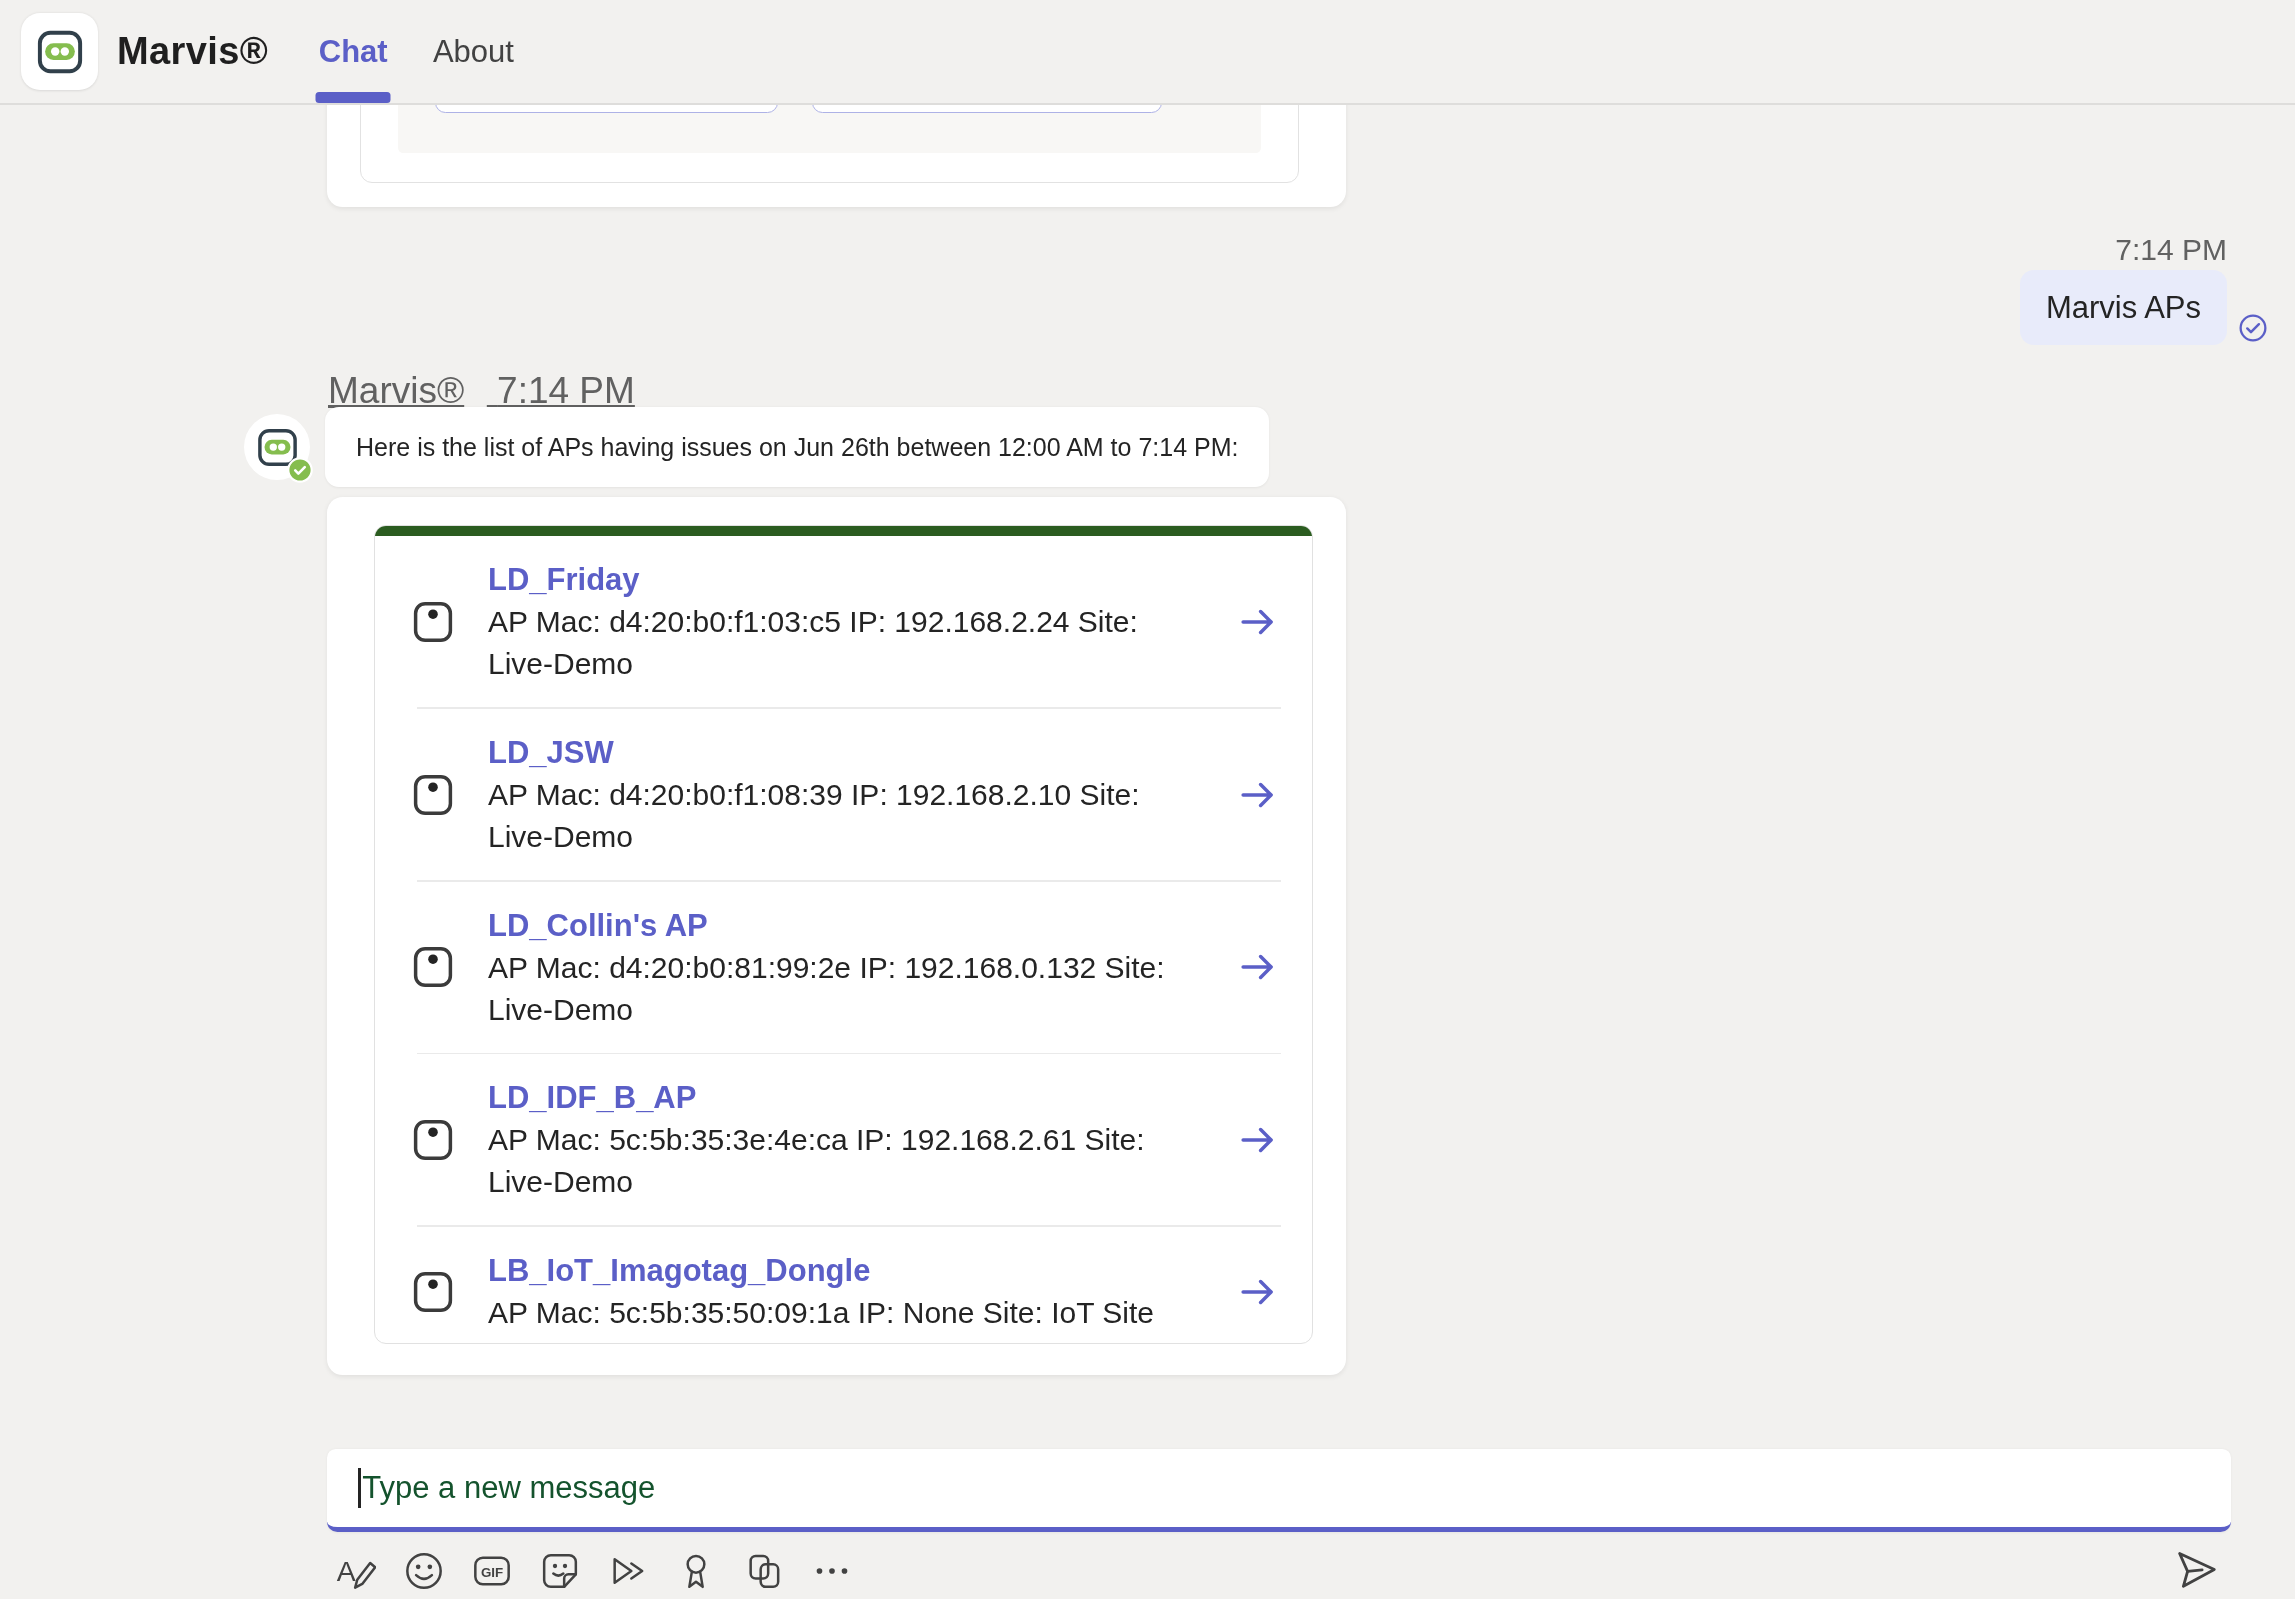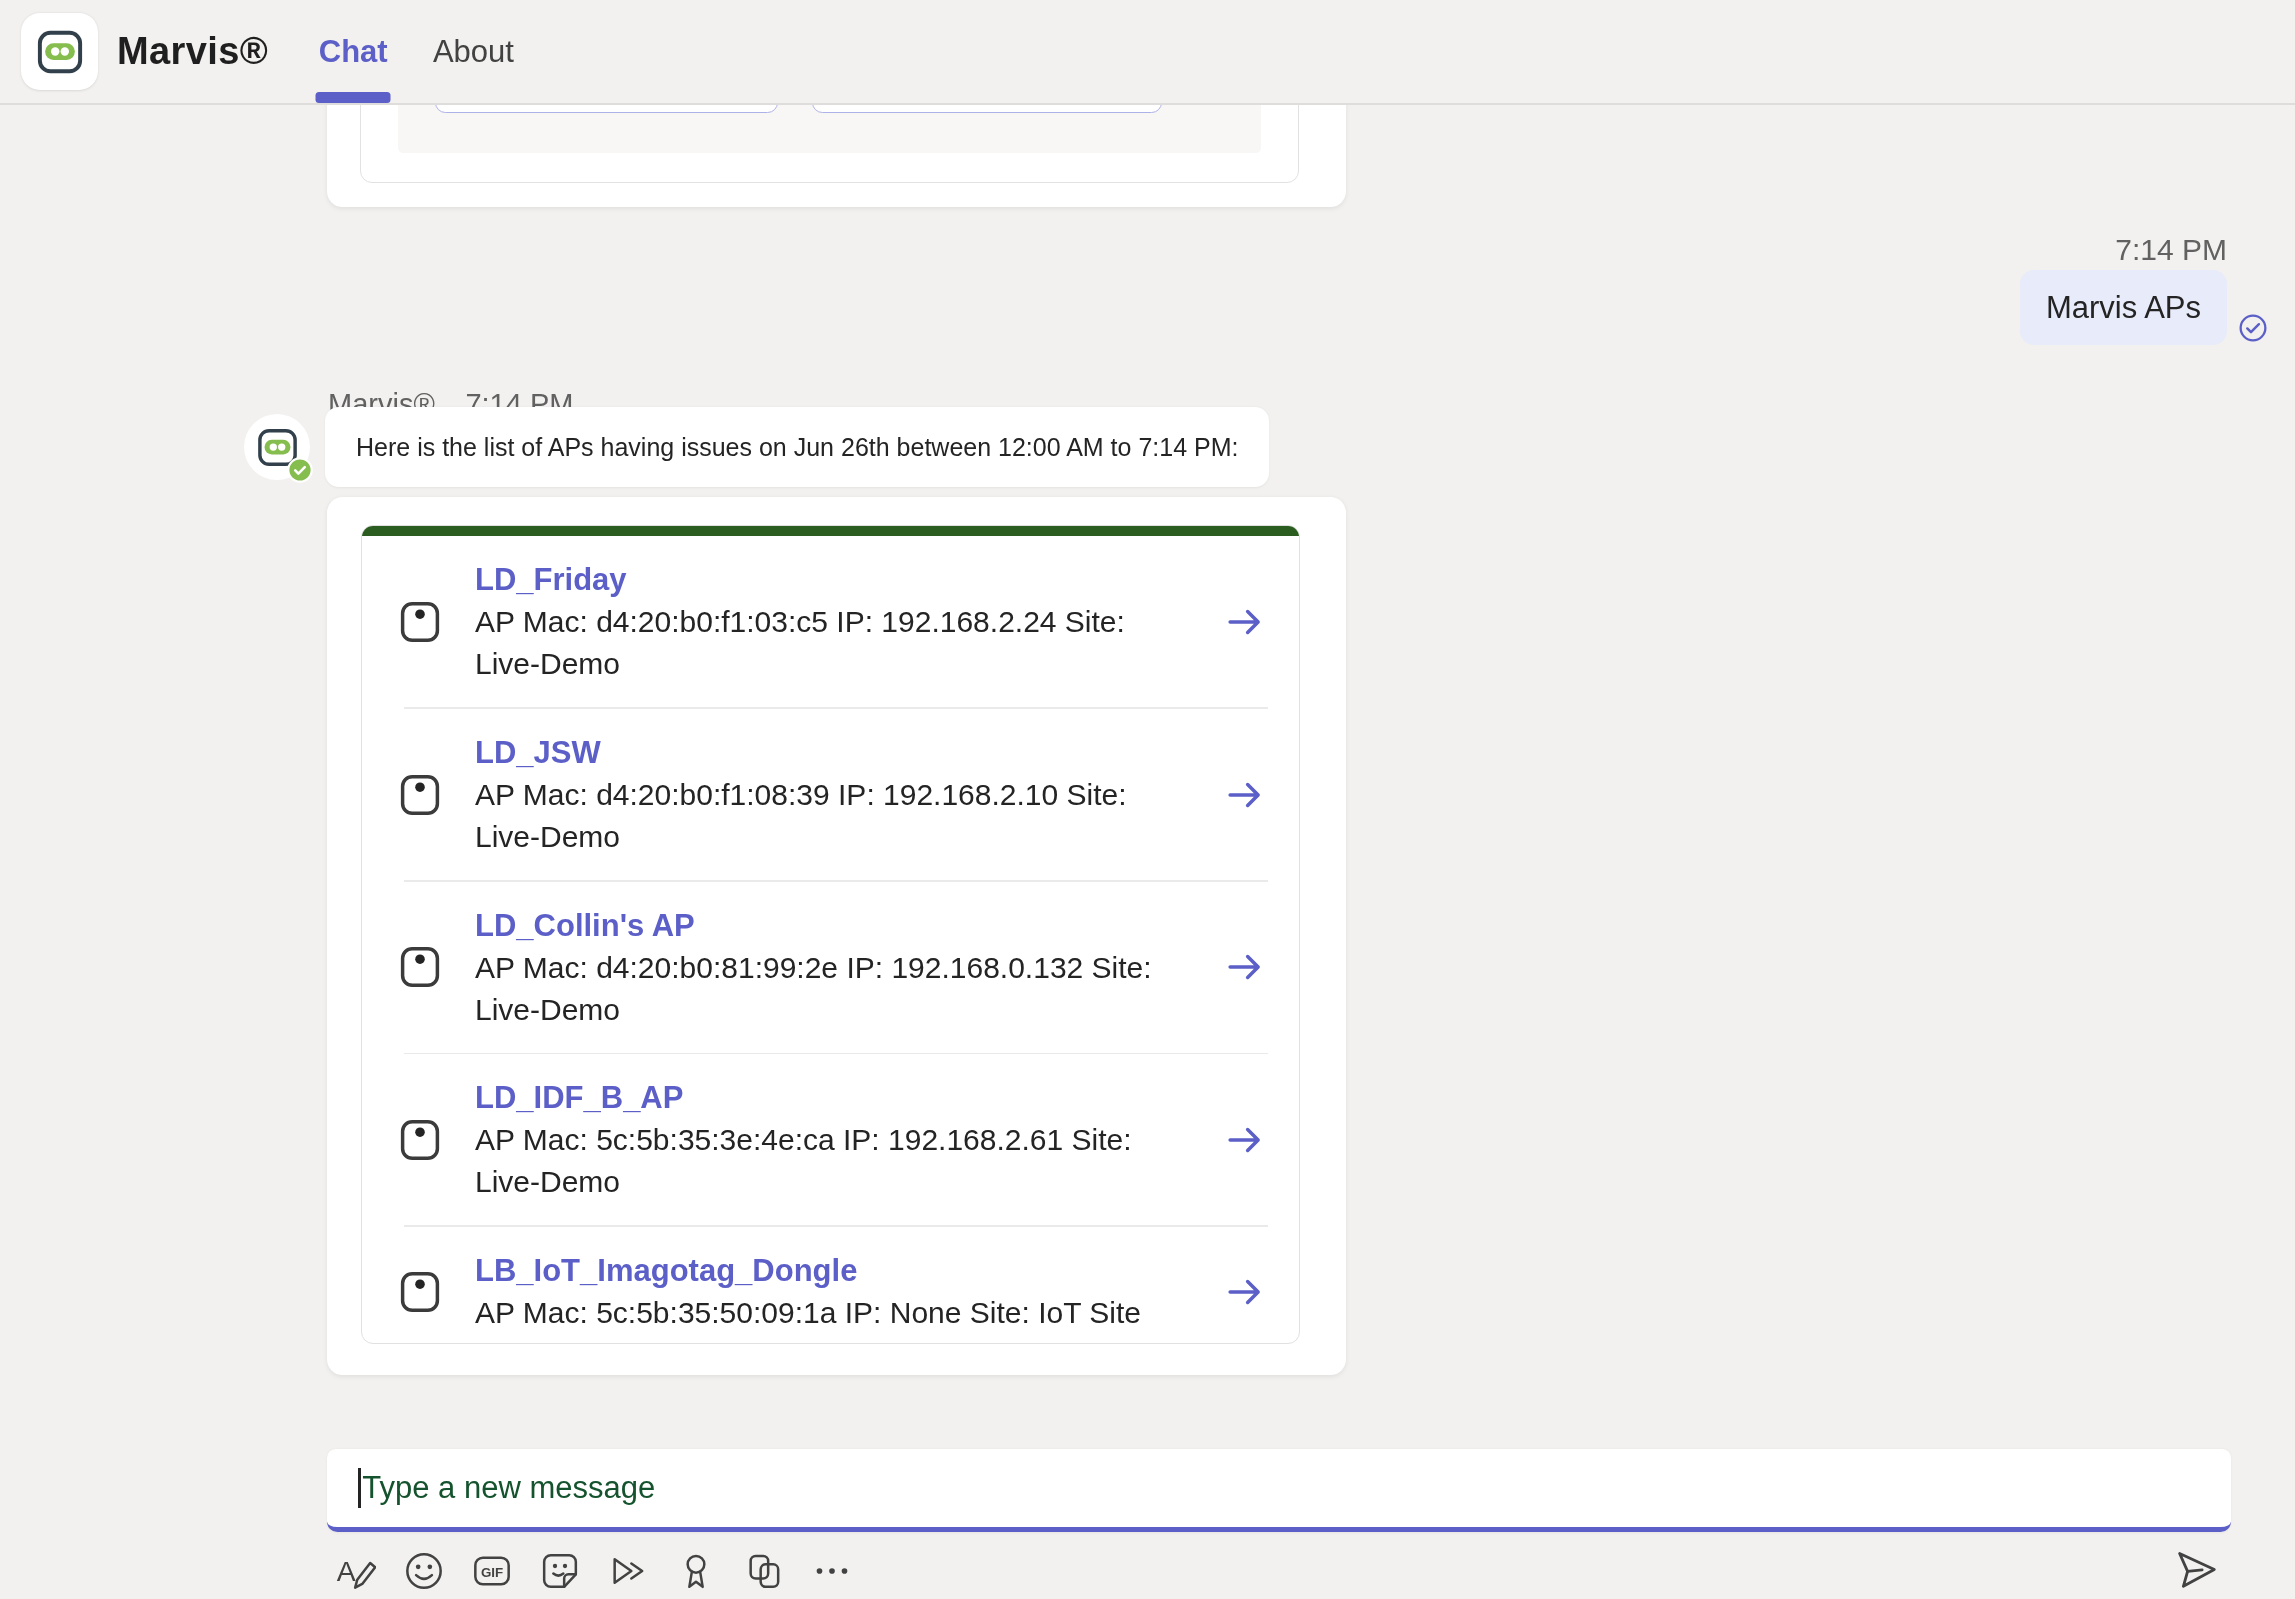--- a/index.html
+++ b/index.html
@@ -38,32 +38,32 @@
   .prev-btn.b1{left:37px;width:343px;}
   .prev-btn.b2{left:414px;width:350px;}
 
   
   .out-time{position:absolute;right:68px;top:233px;font-size:30px;color:var(--text-secondary);z-index:2;}
   .out-bubble{position:absolute;right:68px;top:270px;height:75px;line-height:75px;padding:0 26px;
     background:var(--outgoing-bubble);border-radius:14px;font-size:31px;color:var(--text-primary);z-index:2;}
   .sent-check{position:absolute;left:2238px;top:313px;width:30px;height:30px;z-index:2;}
 
   
-  .in-meta{position:absolute;left:328px;top:388px;font-size:29px;color:var(--text-secondary);z-index:2;text-decoration:underline;}
+  .in-meta{position:absolute;left:328px;top:370px;font-size:37px;color:var(--text-secondary);z-index:2;text-decoration:underline;}
   .in-meta .sender{margin-right:22.6px;}
   .avatar{position:absolute;left:244px;top:414px;width:66px;height:66px;background:#fff;border-radius:50%;z-index:2;}
   .avatar .robot{position:absolute;left:8.7px;top:8.7px;}
   .avatar .badge{position:absolute;right:-2.6px;bottom:-2.6px;}
   .in-bubble{position:absolute;left:325px;top:407px;height:80px;line-height:80px;padding:0 31px;background:#fff;
     border-radius:14px;font-size:25px;color:var(--text-primary);box-shadow:0 0.9px 2.6px rgba(0,0,0,.06);white-space:nowrap;z-index:2;}
 
   
   .card-wrapper{position:absolute;left:327px;top:497px;width:1019px;height:878px;background:#fff;border-radius:15.7px;
     box-shadow:0 1.7px 5.2px rgba(0,0,0,.07);z-index:2;}
-  .ap-card{position:absolute;left:34px;top:28px;width:939px;height:819px;background:#fff;
+  .ap-card{position:absolute;left:47px;top:28px;width:939px;height:819px;background:#fff;
     border:1.7px solid #e1e1e1;border-radius:12px;overflow:hidden;}
   .ap-card-accent{height:10.4px;background:var(--card-top-border);}
   .ap-row{display:flex;align-items:center;padding:22px 33px 22px 38px;}
   .ap-icon{flex:none;margin-right:35px;}
   .ap-text{width:713px;}
   .ap-name{display:block;font-size:31px;font-weight:700;color:var(--accent);line-height:43px;text-decoration:none;cursor:pointer;}
   .ap-details{font-size:30px;color:var(--text-primary);line-height:42px;}
   .ap-arrow{flex:none;margin-left:auto;cursor:pointer;}
   .ap-divider{height:1.7px;background:#eaeaea;margin:0 31px 0 42px;}
 

